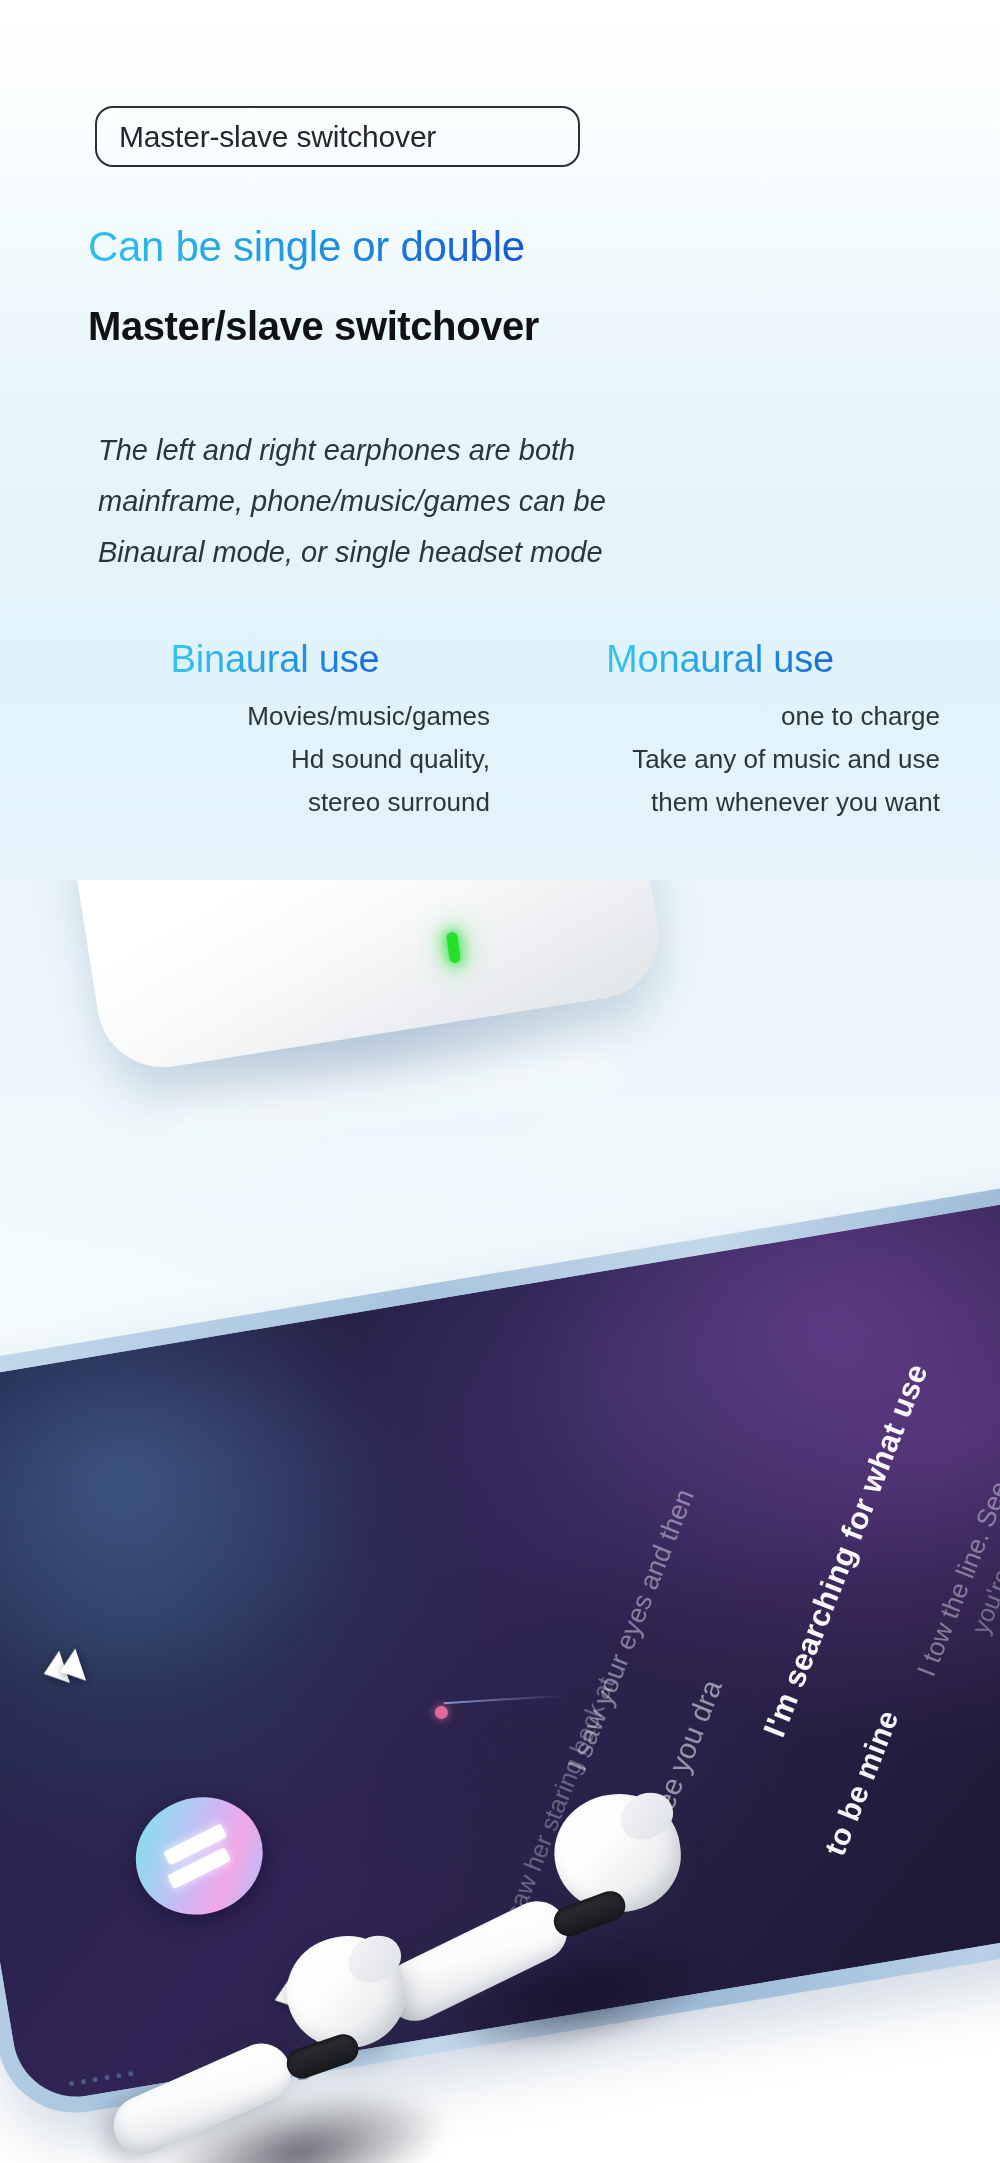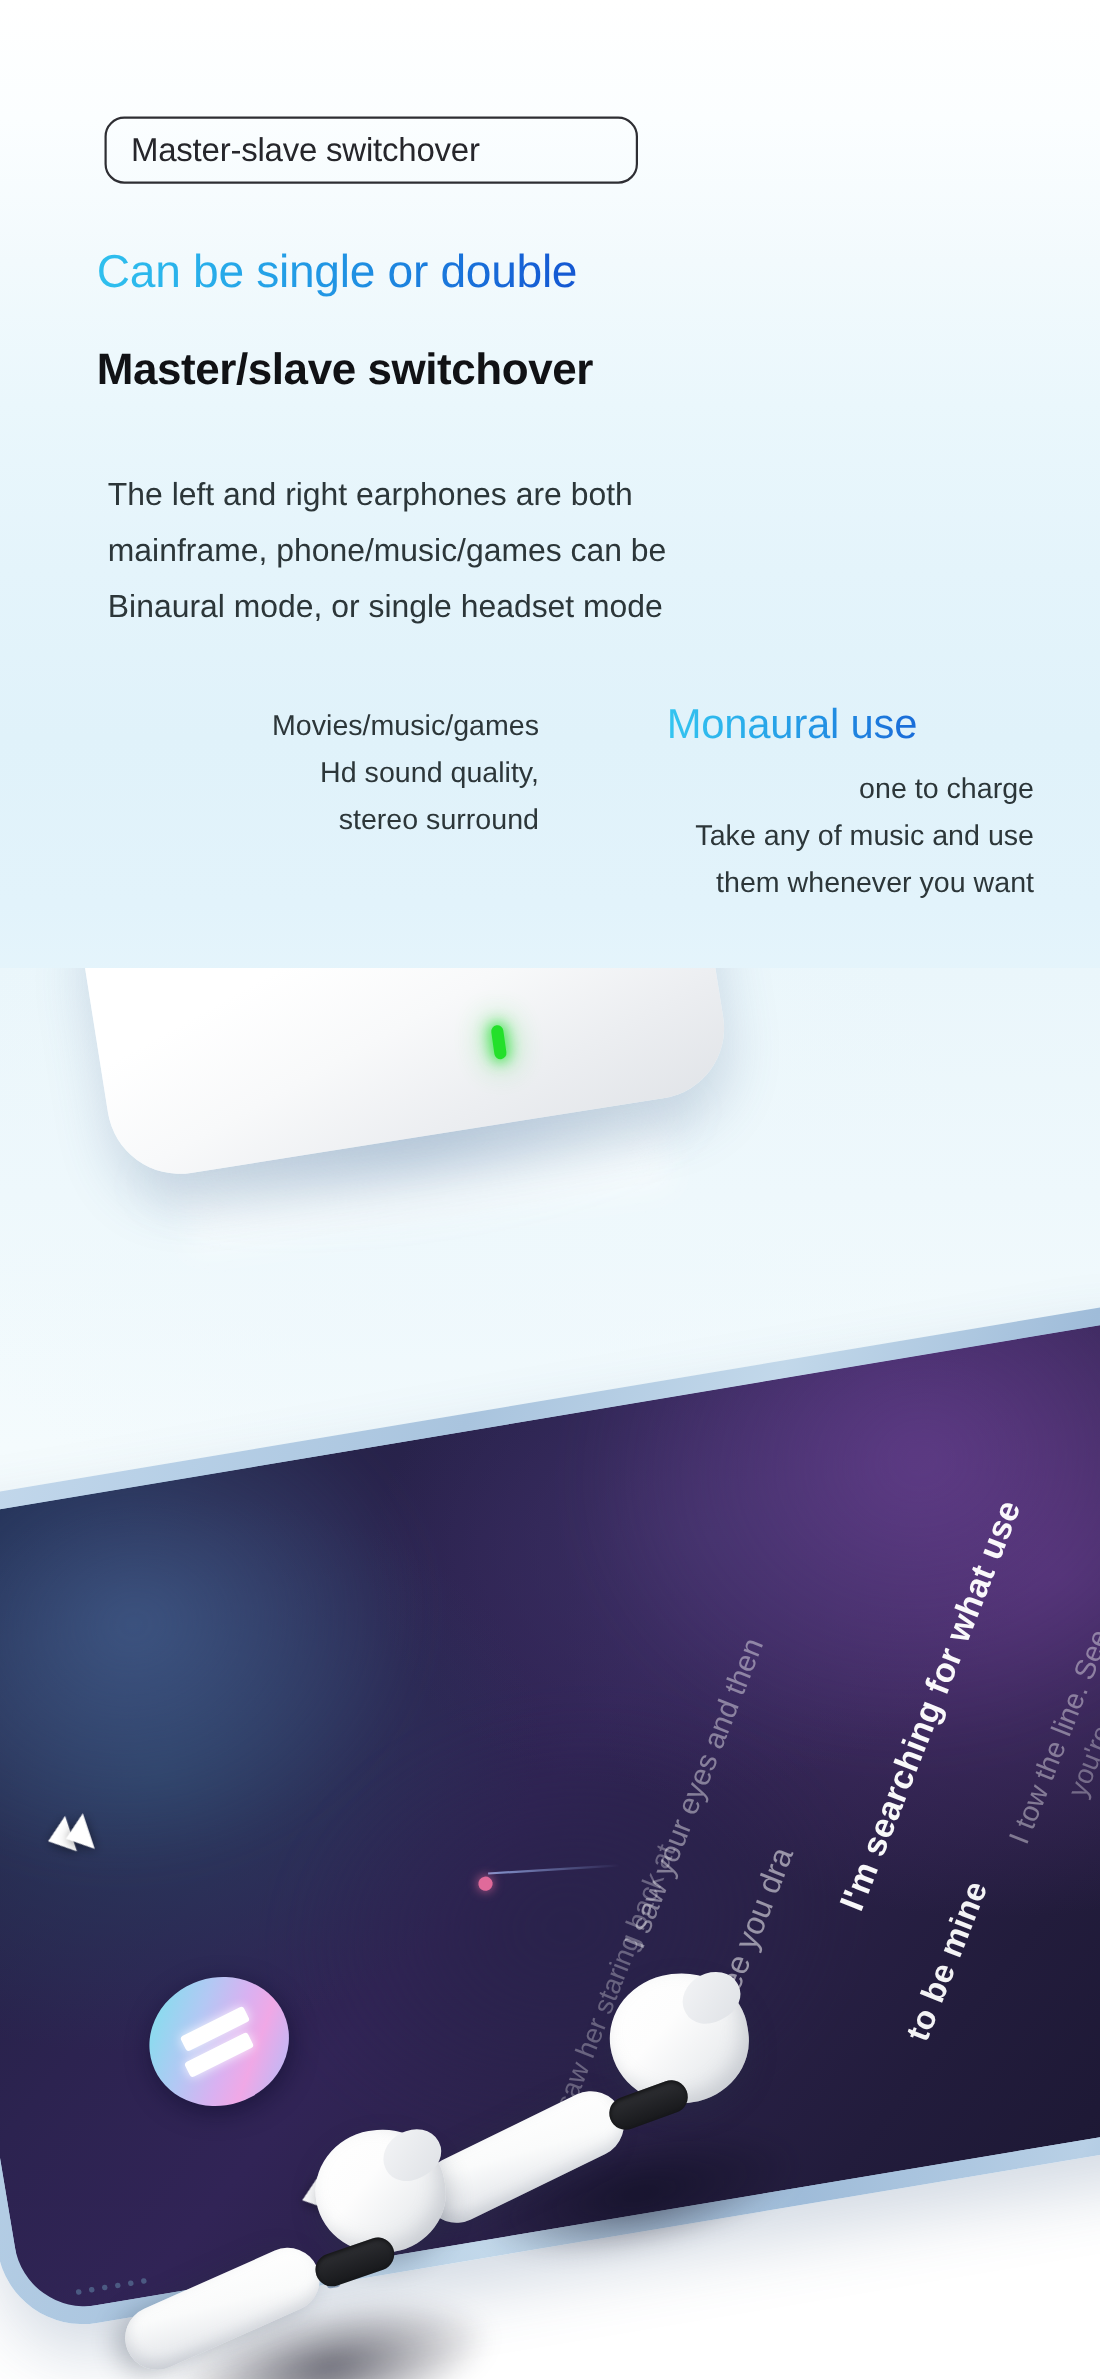--- a/index.html
+++ b/index.html
@@ -56,34 +56,34 @@
     position:absolute; left:88px; top:223px;
     font-size:42px; font-weight:400;
     letter-spacing:-0.3px;
     background:linear-gradient(90deg, #2fc0ee 0%, #28aeea 22%, #1f8fe2 55%, #1663d6 88%, #1457d2 100%);
     -webkit-background-clip:text; background-clip:text;
     -webkit-text-fill-color:transparent; color:transparent;
     white-space:nowrap;
   }
 
   .headline-black {
-    position:absolute; left:88px; top:314px;
+    position:absolute; left:88px; top:304px;
     font-size:40px; font-weight:700;
     color:#111215;
     letter-spacing:-0.4px;
     white-space:nowrap;
   }
 
   .paragraph {
     position:absolute; left:98px; top:425px;
     width:720px;
     font-size:29px; line-height:51px;
     color:#2c3639; font-weight:400;
   }
-  .paragraph div { white-space:nowrap; }
+  .paragraph div { white-space:nowrap;font-style:italic; }
 
   
   .cols {
     position:absolute; left:60px; top:638px;
     width:880px;
     display:flex;
   }
   .col { width:440px; text-align:center; }
   .col-a { padding-right:10px; }
   .col-title {
@@ -332,20 +332,21 @@
 
   <div class="paragraph">
     <div>The left and right earphones are both</div>
     <div>mainframe, phone/music/games can be</div>
     <div>Binaural mode, or single headset mode</div>
   </div>
 
   <div class="cols">
 
     <div class="col col-a">
+      <div class="col-title">Binaural use</div>
       <div class="col-lines">
         <div>Movies/music/games</div>
         <div>Hd sound quality,</div>
         <div>stereo surround</div>
       </div>
     </div>
 
     <div class="col col-b">
       <div class="col-title">Monaural use</div>
       <div class="col-lines">

